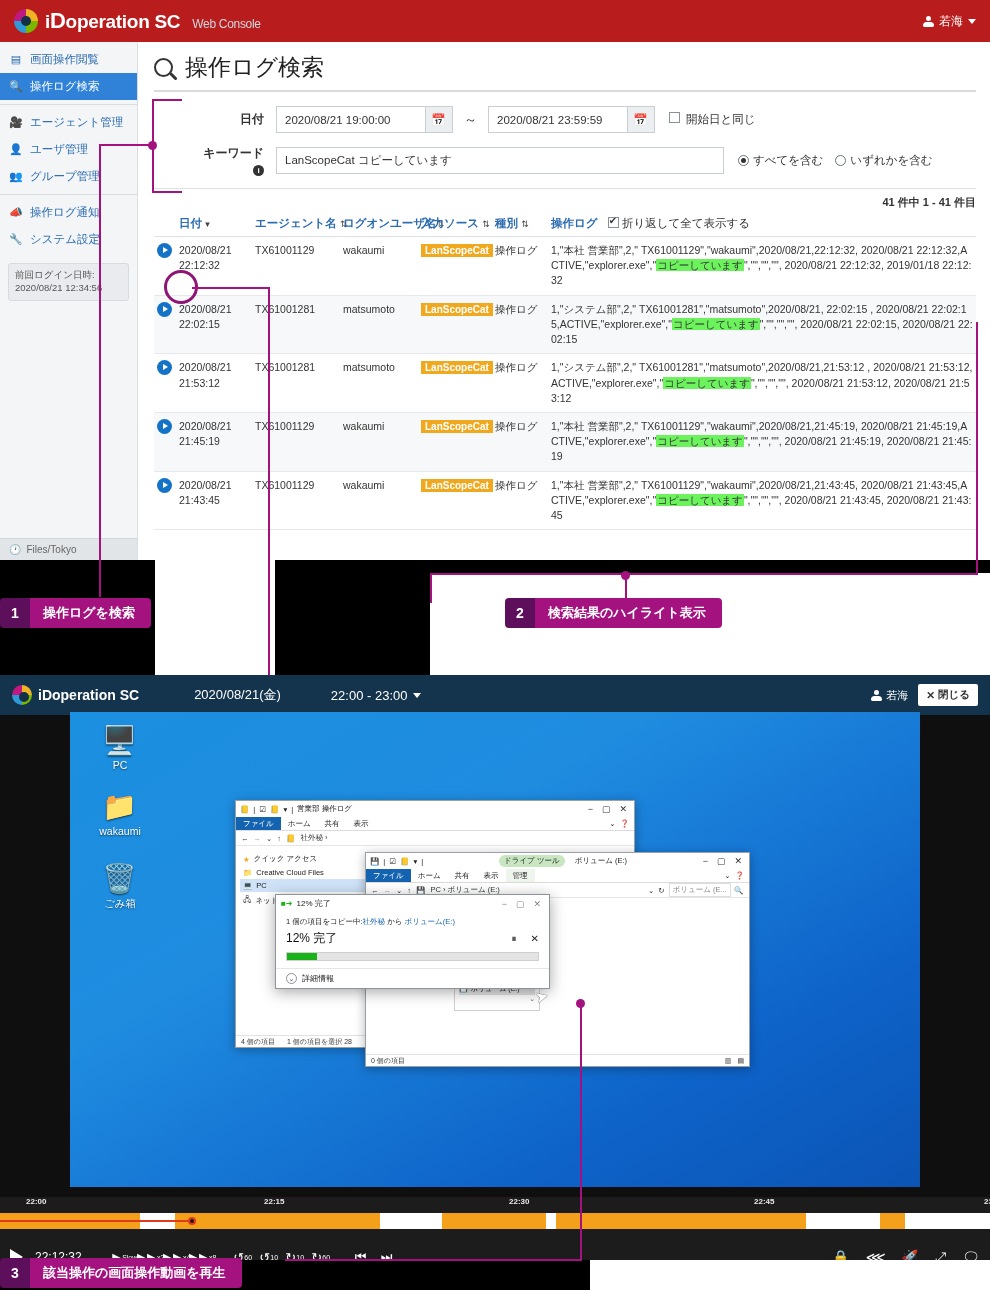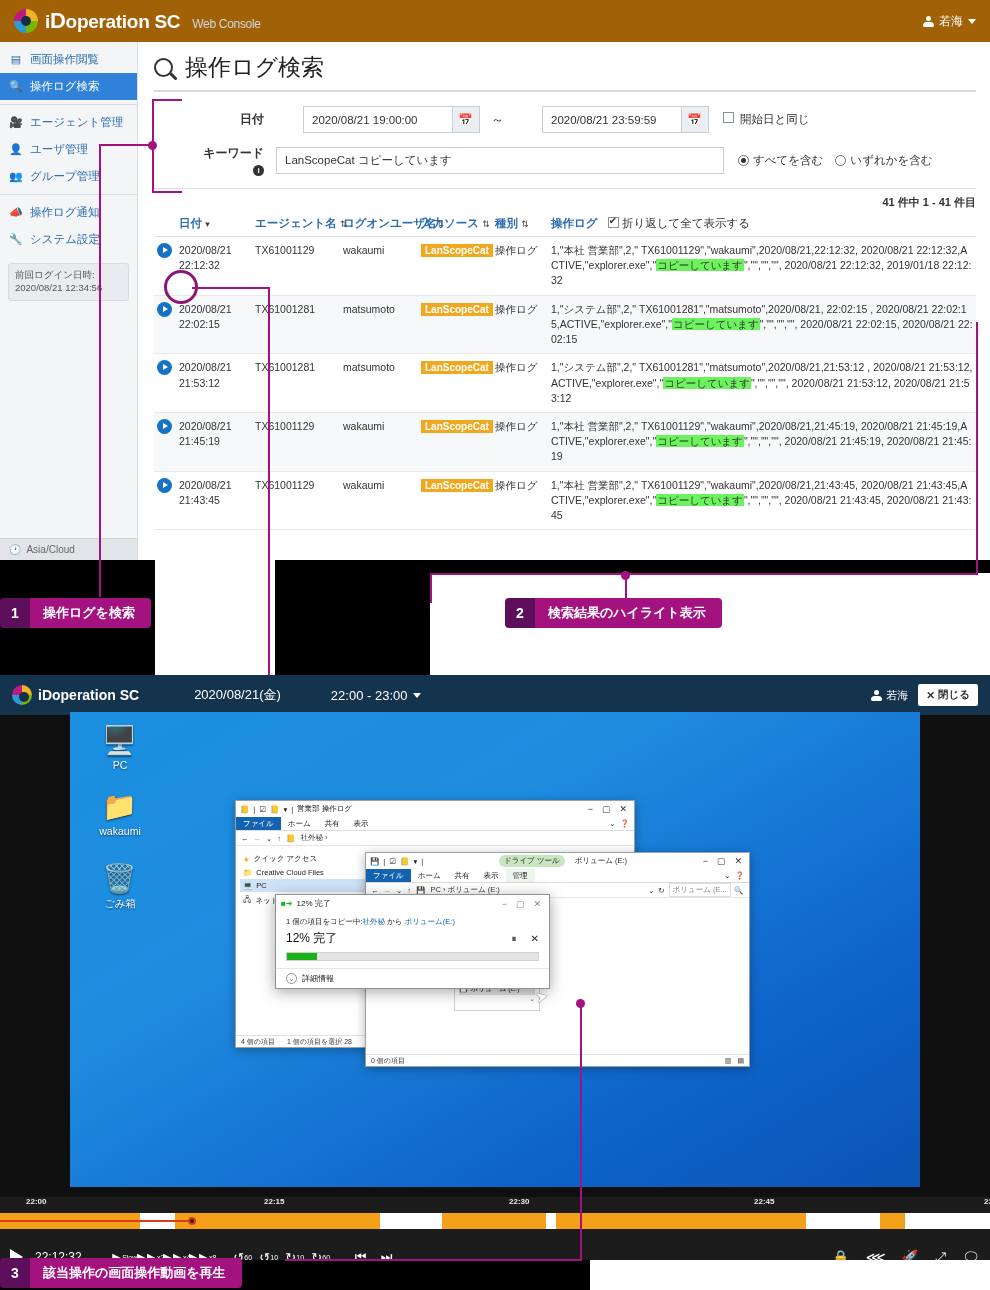--- a/index.html
+++ b/index.html
@@ -10,21 +10,21 @@
     -webkit-font-smoothing:antialiased;
     position:relative; overflow:hidden;
   }
 
   
   #console-panel{
     position:absolute; left:0; top:0; width:990px; height:560px;
     background:#fff; overflow:hidden;
   }
   .topbar{
-    height:42px; background:#a16207; display:flex; align-items:center;
+    height:42px; background:#b91c1c; display:flex; align-items:center;
     padding:0 14px; color:#fff;
   }
   .logo-mark{
     width:24px; height:24px; border-radius:50%;
     background:conic-gradient(#f0b323 0 25%, #7ab800 0 50%, #2e9bd6 0 75%, #c0197f 0 100%);
     position:relative; margin-right:7px; flex:none;
   }
   .logo-mark::after{
     content:""; position:absolute; left:7px; top:7px; width:10px; height:10px;
     border-radius:50%; background:#143049;
@@ -66,21 +66,21 @@
   .page-title{
     display:flex; align-items:center; gap:12px; font-size:23px; color:#222;
     padding-bottom:7px; border-bottom:2px solid #d8dade; font-weight:normal;
   }
   .mag{ width:19px;height:19px;border:2.5px solid #333;border-radius:50%;position:relative;flex:none;}
   .mag::after{content:"";position:absolute;width:2.5px;height:9px;background:#333;right:-3px;bottom:-6px;transform:rotate(-45deg);border-radius:2px;}
 
   .form{ padding:14px 0 0 42px; }
   .frow{ display:flex; align-items:center; margin-bottom:12px; }
   .flabel{ width:68px; text-align:right; font-size:12px; color:#333; font-weight:bold; margin-right:12px; flex:none;}
-  .ibox{ display:flex;margin-left:27px; }
+  .ibox{ display:flex; }
   .inp{
     border:1px solid #c9ced3; background:#fff; font-size:11.5px; color:#333;
     padding:5px 8px; height:27px; display:flex; align-items:center;
   }
   .cal-btn{
     width:27px;height:27px;background:#eceff1;border:1px solid #c9ced3;border-left:none;
     display:flex;align-items:center;justify-content:center;font-size:12px;color:#333;cursor:pointer;
   }
   .tilde{ margin:0 11px; font-size:13px; color:#333; }
   .chk-wrap{ display:flex;align-items:flex-start;gap:6px;font-size:11.5px;color:#333;margin-left:14px;}
@@ -292,21 +292,21 @@
         <span>システム設定</span>
       </div>
 
       <div class="login-box">
         <div>前回ログイン日時:</div>
         <div>2020/08/21 12:34:56</div>
       </div>
 
       <div class="tz">
         <span>🕐</span>
-        <span>Asia/Cloud</span>
+        <span>Files/Tokyo</span>
       </div>
     </div>
 
     <div class="main">
       <div class="page-title">
         <span class="mag"></span>
         <span>操作ログ検索</span>
       </div>
 
       <div class="form">

